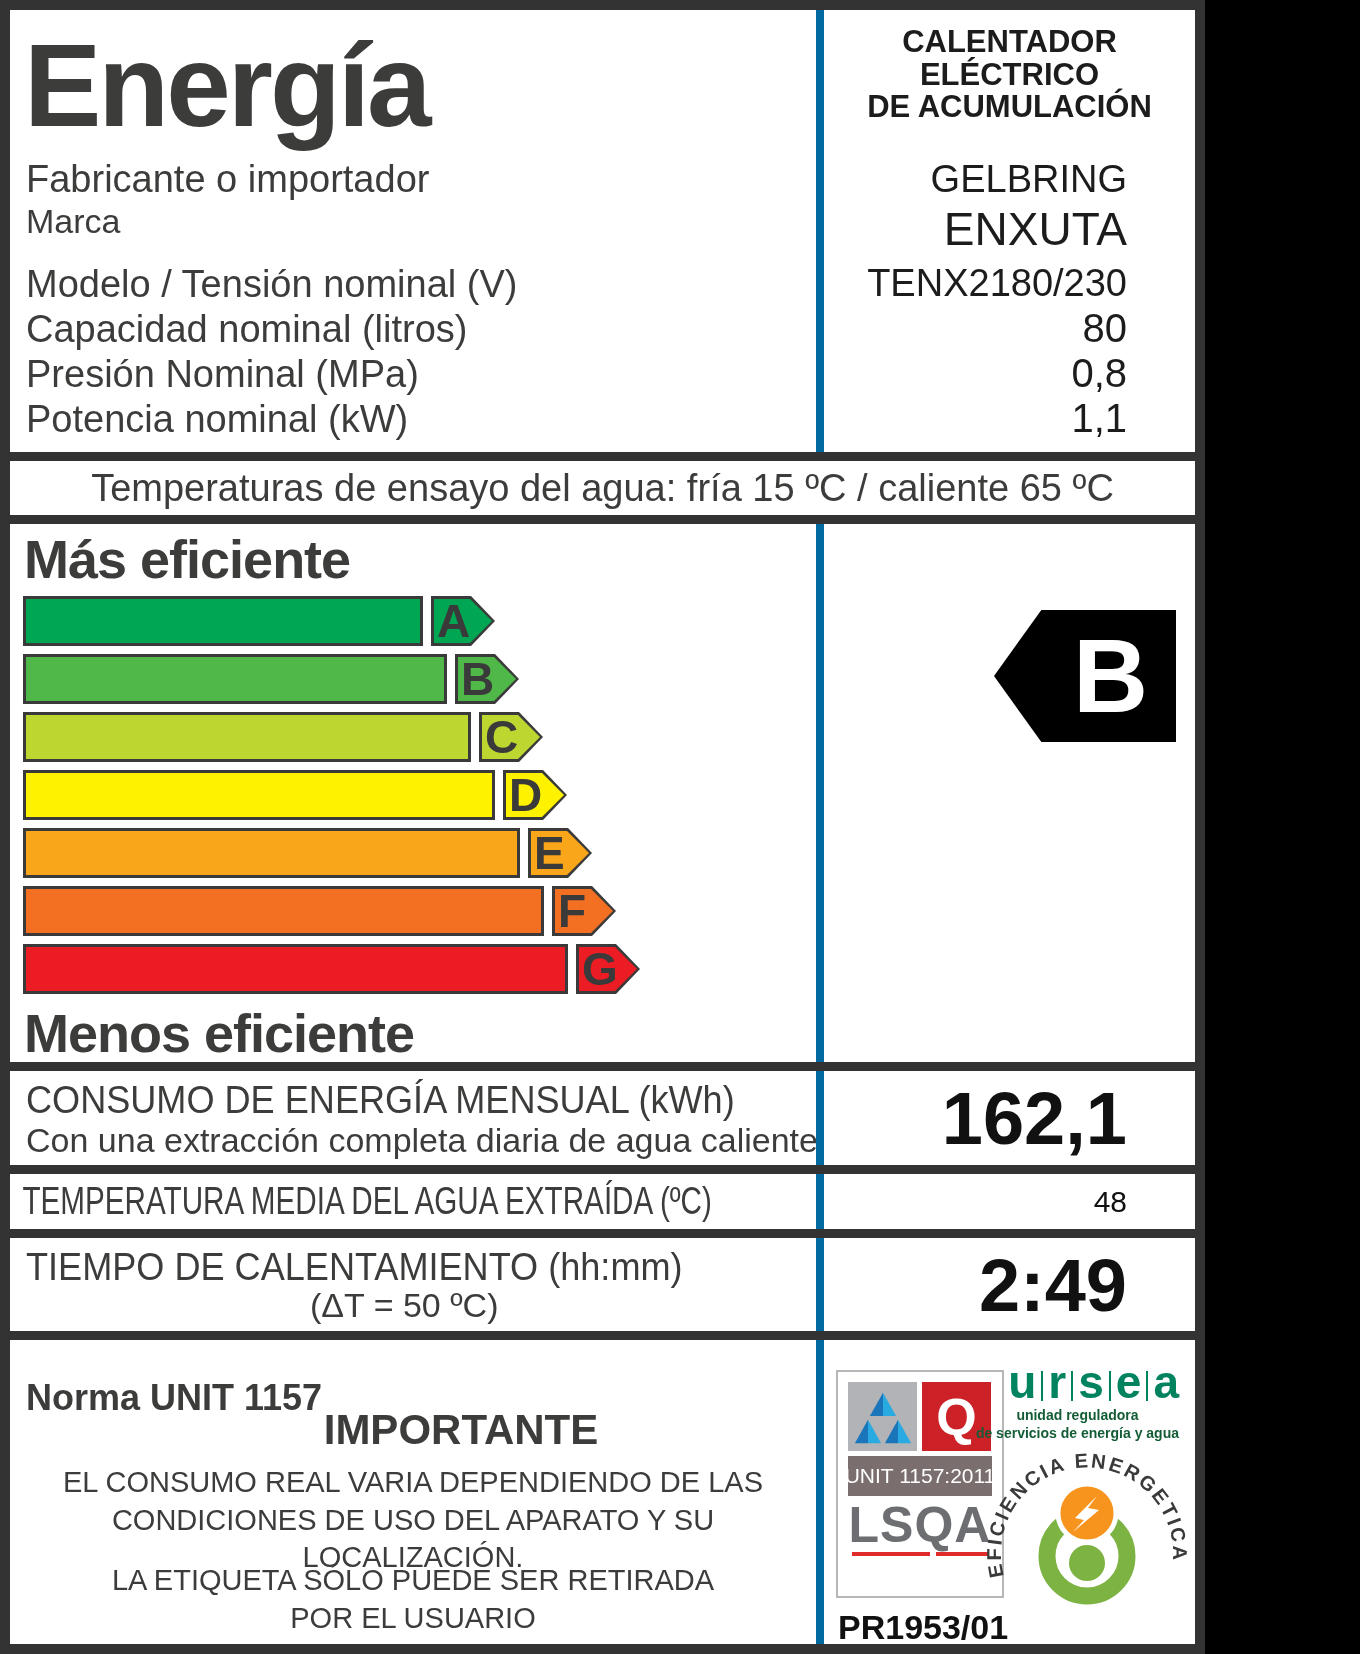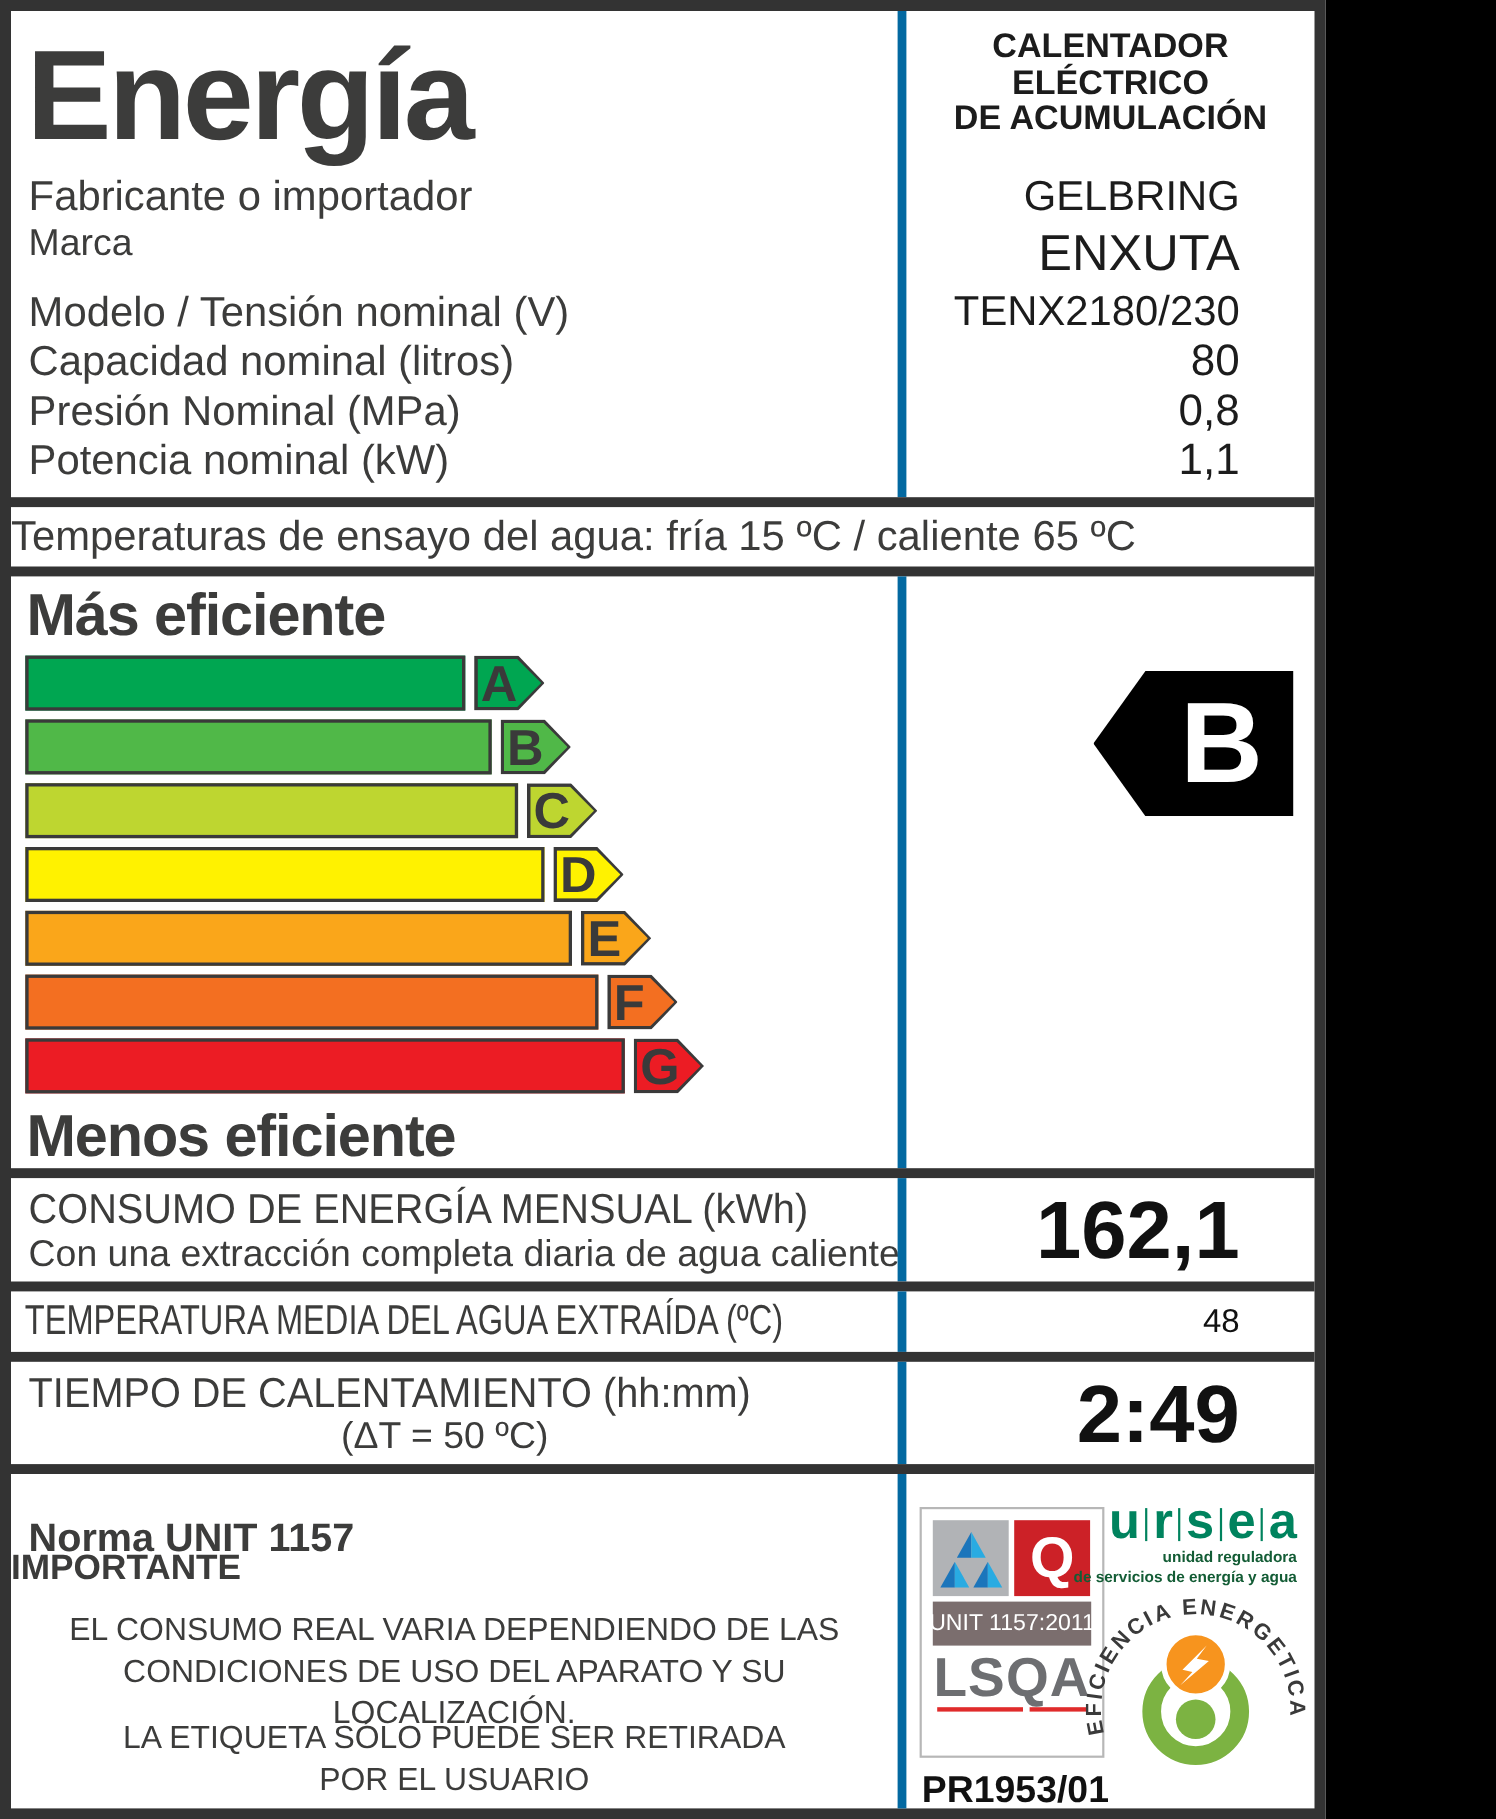--- a/index.html
+++ b/index.html
@@ -11,21 +11,21 @@
   .lcell{width:806px;box-sizing:border-box;position:relative;}
   .rcell{flex:1;border-left:8px solid #0369a1;box-sizing:border-box;position:relative;}
   
   .title{font-size:116px;font-weight:bold;letter-spacing:-3px;line-height:1;}
   .sub1{font-size:38px;}
   .sub2{font-size:34px;}
   .speclabel{font-size:38px;line-height:45px;}
   .ptype{font-size:31px;font-weight:bold;text-align:center;line-height:1.05;padding-top:16px;color:#1c1c1c;}
   .rval{position:absolute;right:68px;white-space:nowrap;color:#1c1c1c;}
   
-  .temprow{font-size:38px;display:flex;align-items:center;justify-content:flex-start;}
+  .temprow{font-size:38px;display:flex;align-items:center;justify-content:center;}
   
   .bighead{font-size:54px;font-weight:bold;letter-spacing:-1px;line-height:1;}
   .bar-row{display:flex;align-items:stretch;height:50px;margin-bottom:8px;}
   .bar-rect{box-sizing:border-box;border:3px solid #3a3a3a;height:50px;}
   .bar-head{margin-left:8px;width:64px;height:50px;position:relative;
     clip-path:polygon(0 0,calc(100% - 24px) 0,100% 50%,calc(100% - 24px) 100%,0 100%);background:#3a3a3a;}
   .bar-head-in{position:absolute;left:3px;top:3px;right:3px;bottom:3px;
     clip-path:polygon(0 0,calc(100% - 22px) 0,100% 50%,calc(100% - 22px) 100%,0 100%);
     display:flex;align-items:center;}
   .bar-letter{font-size:46px;font-weight:bold;color:#3a3a3a;padding-left:3px;line-height:1;}
@@ -33,36 +33,36 @@
     clip-path:polygon(0 50%,26% 0,100% 0,100% 100%,26% 100%);display:flex;align-items:center;justify-content:flex-end;}
   .rating-letter{color:#fff;font-size:104px;font-weight:bold;padding-right:28px;line-height:1;}
   
   .mlabel1{font-size:38px;transform:scaleX(.95);transform-origin:left;white-space:nowrap;}
   .mlabel2{font-size:34px;white-space:nowrap;}
   .mcond{font-size:38px;transform:scaleX(.78);transform-origin:left;white-space:nowrap;}
   .bigval{font-size:74px;font-weight:bold;color:#111;position:absolute;right:68px;top:50%;transform:translateY(-50%);}
   .midval{font-size:30px;color:#111;position:absolute;right:68px;top:50%;transform:translateY(-50%);}
   
   .norma{font-size:36px;font-weight:bold;margin-top:27px;}
-  .importante{font-size:32px;font-weight:bold;text-align:left;}
+  .importante{font-size:42px;font-weight:bold;text-align:center;padding-left:48px;}
   .ftext{font-size:29px;text-align:center;white-space:pre-line;line-height:1.3;}
   .lsqa-box{position:absolute;left:12px;top:30px;width:168px;height:228px;background:#fff;border:2px solid #b7b7b7;box-sizing:border-box;padding:10px;}
   .lsqa-squares{display:flex;gap:5px;}
   .sq{width:69px;height:69px;}
   .sq-gray{background:#b1b3b6;display:flex;align-items:center;justify-content:center;}
   .sq-red{background:#cc2127;display:flex;align-items:center;justify-content:center;color:#fff;font-size:52px;font-weight:bold;}
   .lsqa-banner{margin-top:5px;background:#7b6e6e;color:#fff;font-size:21px;height:40px;display:flex;align-items:center;justify-content:center;white-space:nowrap;}
   .lsqa-name{margin-top:4px;text-align:center;font-size:50px;font-weight:bold;color:#6d6e71;letter-spacing:1px;line-height:1;}
   .lsqa-under{display:flex;justify-content:space-between;padding:2px 4px 0 4px;}
   .lsqa-under span{display:block;height:4px;background:#e02b2b;}
   .pr{position:absolute;left:14px;top:268px;font-size:34px;font-weight:bold;color:#111;}
   .ursea{position:absolute;right:16px;top:22px;text-align:center;}
   .ursea-letters{display:flex;align-items:flex-end;justify-content:flex-end;color:#00835e;font-weight:bold;font-size:46px;line-height:.9;}
   .ursea-letters .sep{width:2px;height:30px;background:#00835e;margin:0 5px 2px 5px;}
-  .ursea-tag{font-size:14px;color:#135c35;font-weight:bold;line-height:1.25;text-align:right;}
+  .ursea-tag{font-size:14px;color:#135c35;font-weight:bold;line-height:1.25;}
   .badge{position:absolute;right:8px;top:110px;}
 </style>
 </head>
 <body>
 
 <div class="label">
 
   <div class="row" style="top:0;height:442px;">
     <div class="lcell">
       <div class="abs title" style="left:14px;top:18px;">Energía</div>

